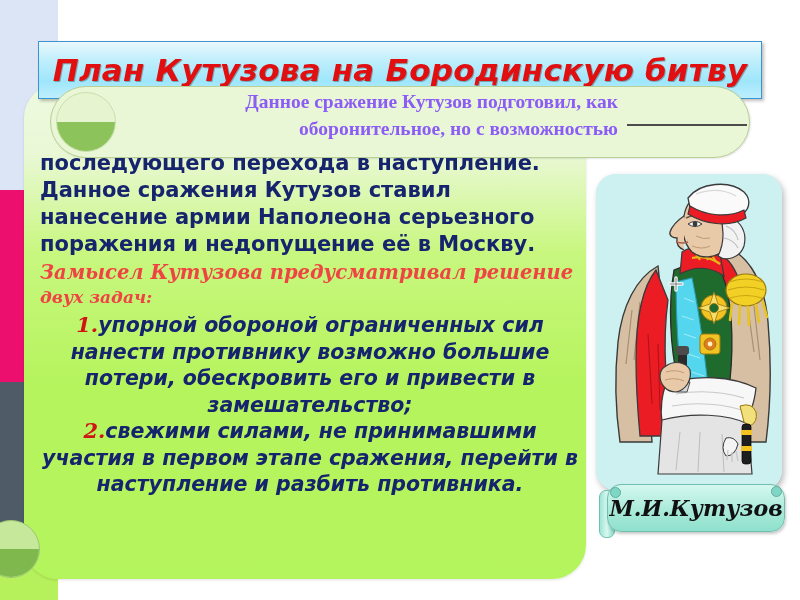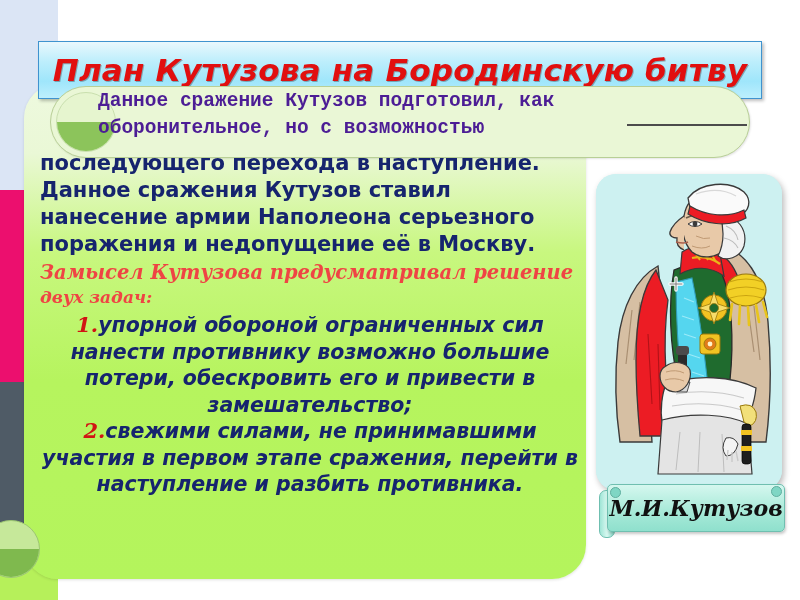--- a/index.html
+++ b/index.html
@@ -97,25 +97,26 @@
     background: #eaf7d6;
     border: 1px solid #b8cf96;
     box-shadow: 1px 1px 2px rgba(0,0,0,.1);
     box-sizing: border-box;
   }
   .callout-text {
     position: absolute;
     left: 98px;
     top: 88px;
     width: 520px;
-    font-family: Liberation Mono, monospace;
+    font-family: Liberation Serif, serif;
     font-weight: bold;
     font-size: 19.5px;
     line-height: 27px;
-    color: #4c1d95;
+    color: #8b5cf6;
+    text-align: right;
   }
   .leader-line {
     position: absolute;
     left: 627px;
     top: 124px;
     width: 120px;
     height: 2px;
     background: #4c4c4c;
   }
 
@@ -192,21 +193,21 @@
     position: absolute;
     left: 593px;
     top: 482px;
     width: 196px;
     height: 54px;
   }
   .scroll-body {
     position: absolute;
     left: 14px; top: 2px;
     width: 176px; height: 46px;
-    border-radius: 5px;
+    border-radius: 14px;
     background: linear-gradient(180deg,#d5f7ef 0%, #a9ead9 55%, #8fe0cd 100%);
     border: 1px solid #6fbfb0;
     box-shadow: 1px 2px 3px rgba(0,0,0,.22);
     display: flex;
     align-items: center;
     justify-content: center;
   }
   .scroll-curl {
     position: absolute;
     left: 6px; top: 8px;

